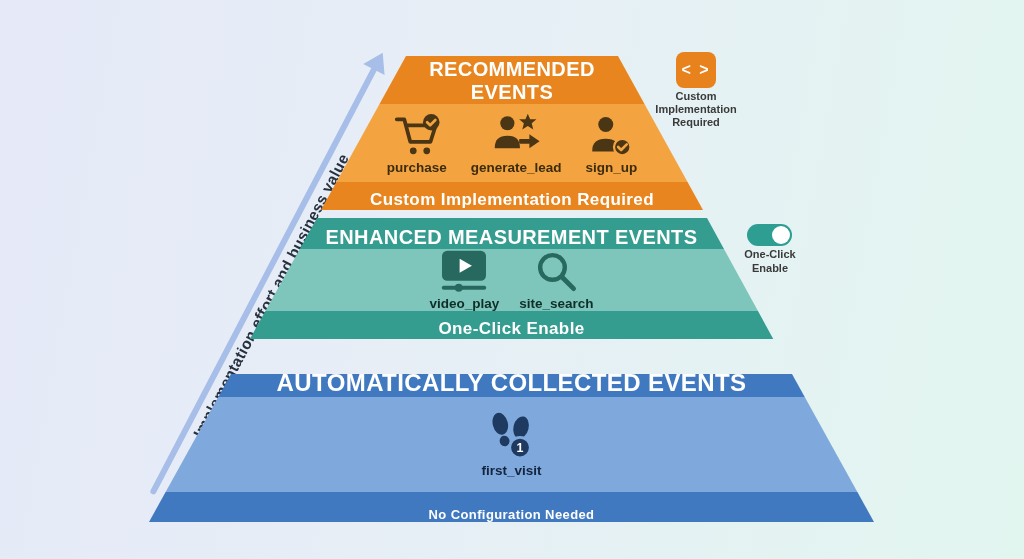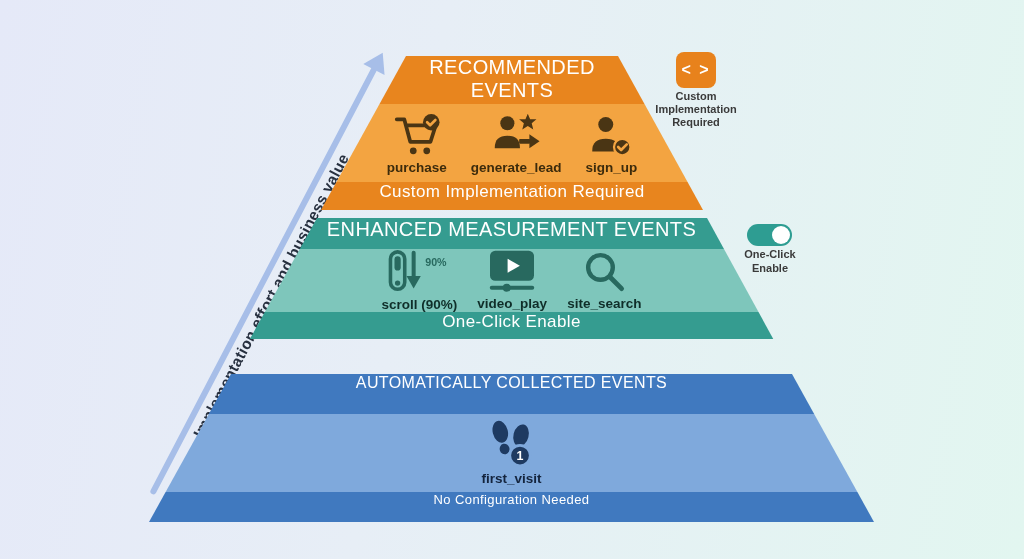--- a/index.html
+++ b/index.html
@@ -2,22 +2,22 @@
 <html><head>
 <meta charset="utf-8">
 <style>
   * { margin:0; padding:0; box-sizing:border-box; }
   body { font-family:"Liberation Sans", sans-serif; }
   .stage { position:relative; width:1024px; height:559px; overflow:hidden;
            background:linear-gradient(100deg,#e5e9f8 0%,#e7eef6 40%,#e2f6f0 100%); }
 
   
   .tier { position:absolute; display:flex; flex-direction:column; }
-  .band { display:flex; align-items:flex-start; justify-content:center;
-          background:var(--band); color:#fff; font-weight:normal; letter-spacing:.4px; }
+  .band { display:flex; align-items:flex-end; justify-content:center;
+          background:var(--band); color:#fff; font-weight:bold; letter-spacing:.4px; }
   .band span { text-align:center; }
   .tbody { flex:1; background:var(--body); display:flex; align-items:center;
            justify-content:center; }
   .event { display:flex; flex-direction:column; align-items:center; gap:3px; }
   .event svg { color:var(--icon); display:block; }
   .elabel { font-size:13.5px; font-weight:bold; color:var(--label); white-space:nowrap; }
   svg text { font-family:"Liberation Sans", sans-serif; }
 
   .tier0 { left:321px; top:56px; width:382px; height:154px;
            clip-path:polygon(85px 0, 297px 0, 382px 154px, 0 154px); }
@@ -27,21 +27,21 @@
   .tier0 .tbody { gap:24px; padding-top:2px; }
 
   .tier1 { left:236px; top:218px; width:551px; height:121px;
            clip-path:polygon(81px 0, 471px 0, 551px 146px, 0 146px); }
   .tier1 .head { height:32px; font-size:20px; }
   .tier1 .foot { height:28px; font-size:17px; }
   .tier1 .tbody { gap:20px; }
 
   .tier2 { left:149px; top:374px; width:725px; height:148px;
            clip-path:polygon(82px 0, 643px 0, 725px 148px, 0 148px); }
-  .tier2 .head { height:40px; font-size:16px; }
+  .tier2 .head { height:23px; font-size:24px; }
   .tier2 .foot { height:30px; font-size:13px; }
   .tier2 .tbody { gap:100px; }
 
   
   .arrow-shaft { position:absolute; left:152px; top:491px; width:485px; height:6px;
                  border-radius:3px; background:#a7bee8;
                  transform:rotate(-62.4deg); transform-origin:0 50%; }
   .arrow-head { position:absolute; left:479px; top:-9px; width:0; height:0;
                 border-left:19px solid #a7bee8;
                 border-top:12px solid transparent; border-bottom:12px solid transparent; }
@@ -112,31 +112,20 @@
       <span>Custom Implementation Required</span>
     </div>
   </section>
 
   <section class="tier tier1" style="--band: #359c90; --body: #7ec6bb; --icon: #28695f; --label: #0f2e29;">
     <div class="band head">
       <span>ENHANCED MEASUREMENT EVENTS</span>
     </div>
     <div class="tbody">
       <div class="event">
-        <svg width="66" height="45" viewBox="0 0 74 50">
-          <rect x="5" y="3" width="16" height="42" rx="8" fill="none" stroke="currentColor" stroke-width="4"></rect>
-          <rect x="9.5" y="8" width="7" height="16" rx="3.5" fill="currentColor"></rect>
-          <circle cx="13" cy="38" r="3" fill="currentColor"></circle>
-          <path d="M31 4v26" stroke="currentColor" stroke-width="4.5" stroke-linecap="round"></path>
-          <polygon points="23,30 31,44 39,30" fill="currentColor"></polygon>
-          <text x="44" y="19" font-size="12" font-weight="bold" fill="currentColor">90%</text>
-        </svg>
-        <span class="elabel">scroll (90%)</span>
-      </div>
-      <div class="event">
         <svg width="54" height="44" viewBox="0 0 60 50">
           <rect x="5" y="2" width="50" height="34" rx="6" fill="currentColor"></rect>
           <polygon points="25,11 25,27 39,19" fill="#fff"></polygon>
           <path d="M7 44h46" stroke="currentColor" stroke-width="4.5" stroke-linecap="round"></path>
           <circle cx="24" cy="44" r="4.5" fill="currentColor"></circle>
         </svg>
         <span class="elabel">video_play</span>
       </div>
       <div class="event">
         <svg width="44" height="44" viewBox="0 0 50 50">

